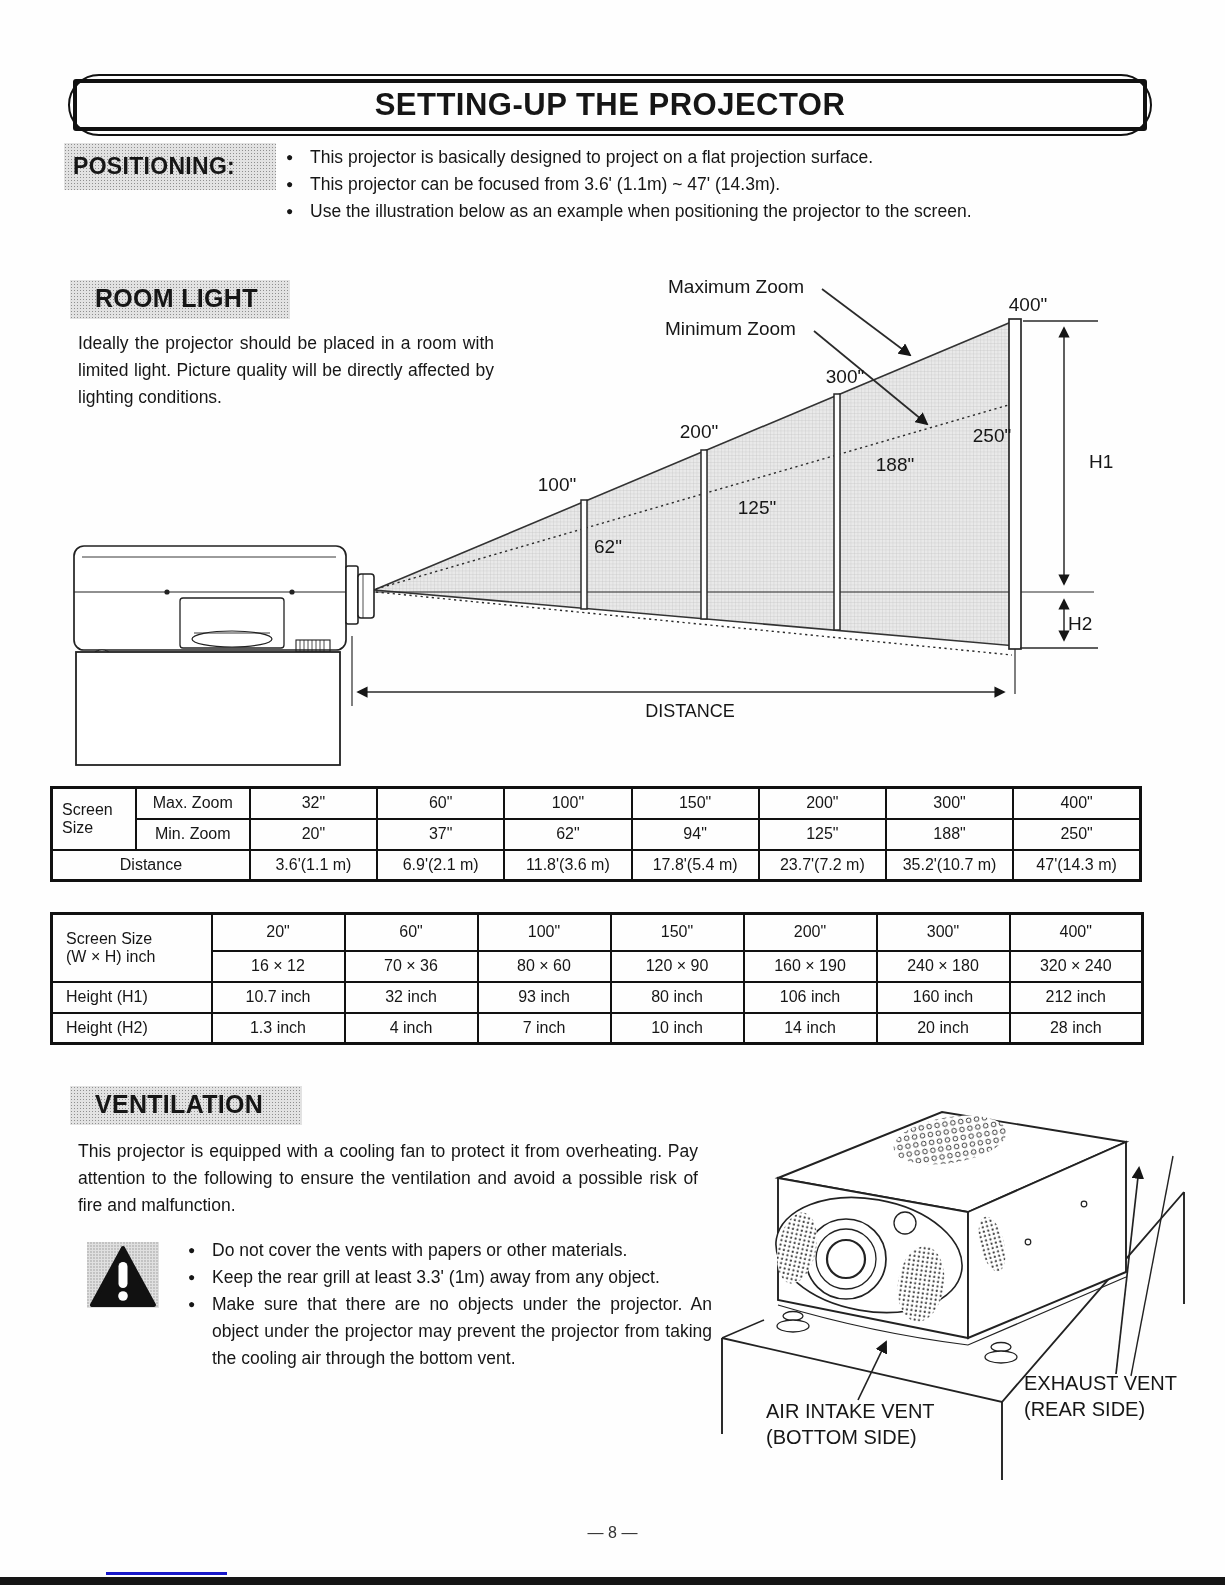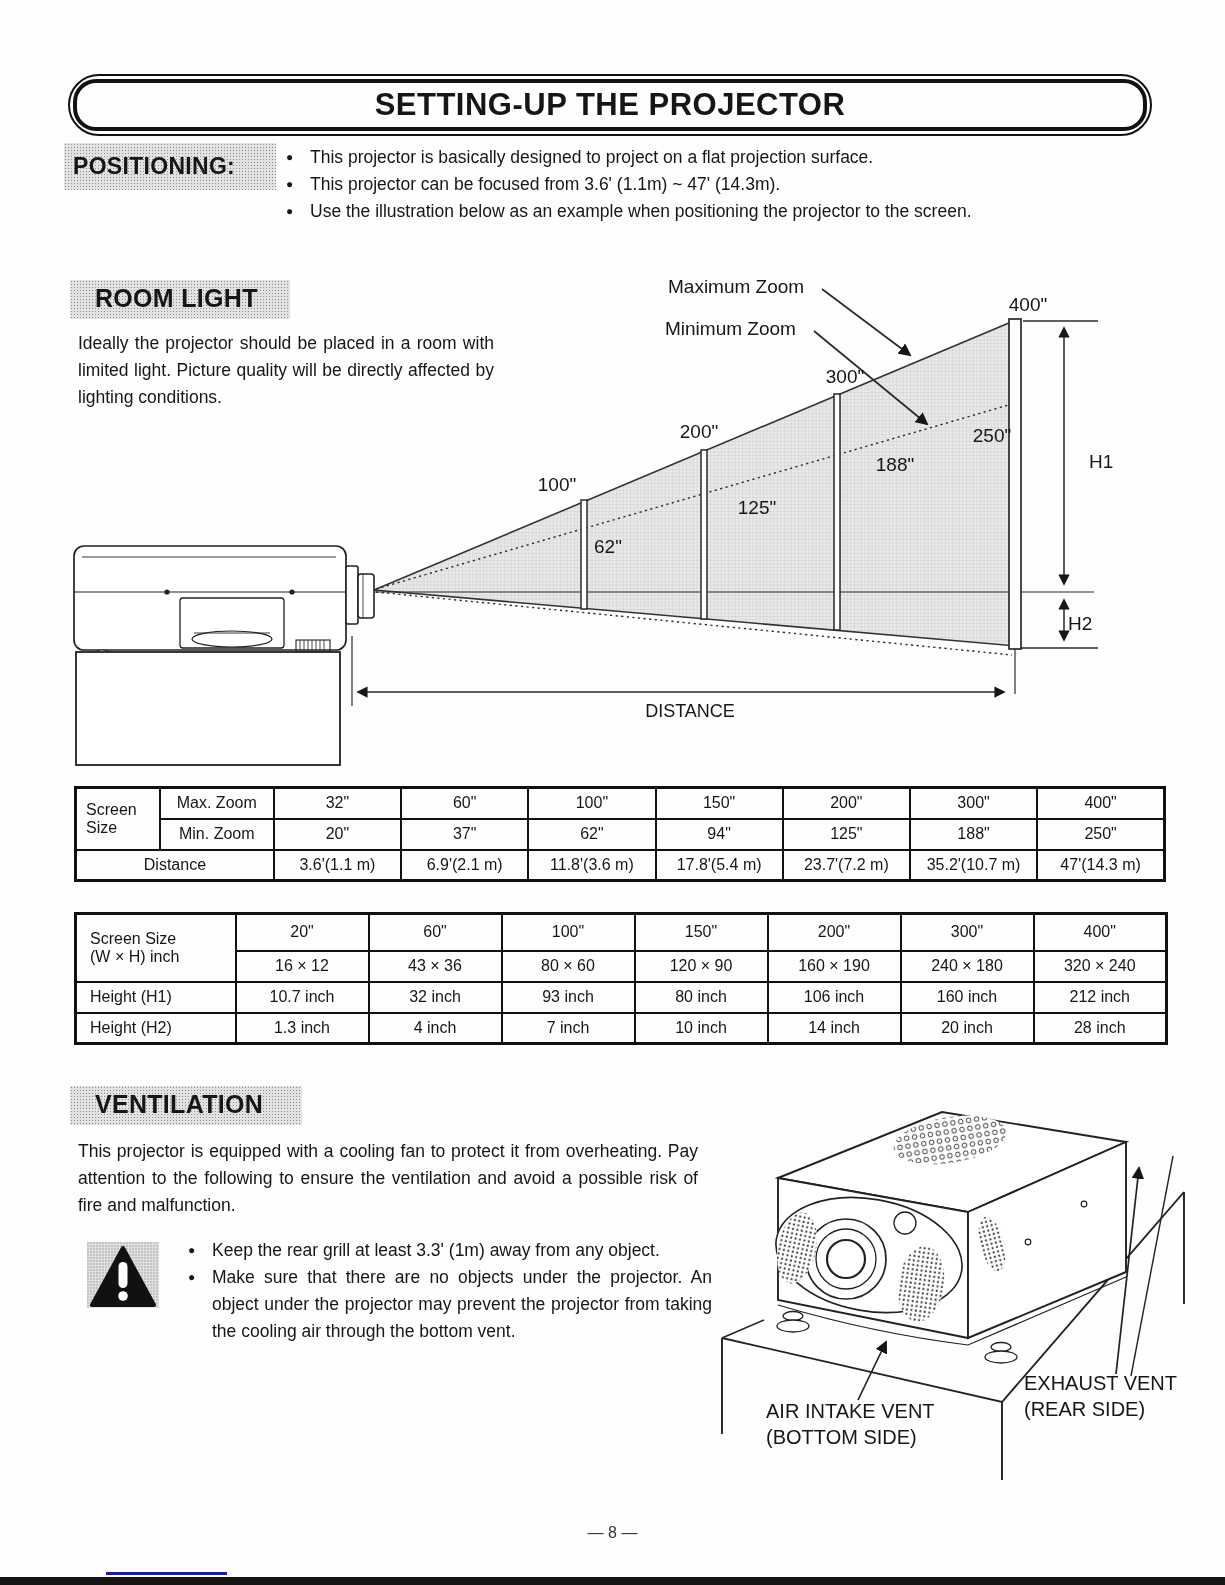--- a/index.html
+++ b/index.html
@@ -16,21 +16,21 @@
     background-image: radial-gradient(#8e8e8e 0.7px, rgba(0,0,0,0) 0.8px);
     background-size: 3px 3px;
   }
   
   .banner {
     position: absolute; left: 68px; top: 74px; width: 1084px; height: 62px;
     border: 2.5px solid #111; border-radius: 32px;
   }
   .banner-inner {
     position: absolute; inset: 3px;
-    border: 4px solid #111; border-radius: 23px;
+    border: 4px solid #111; border-radius: 3px;
     display: flex; align-items: center; justify-content: center;
   }
   .banner-title { font-size: 31px; font-weight: bold; letter-spacing: 0.5px; }
   
   .pos-label {
     position: absolute; left: 64px; top: 143px; width: 212px; height: 47px;
     font-size: 23px; font-weight: bold; letter-spacing: 0.3px;
     display: flex; align-items: center; padding-left: 9px;
   }
   .pos-bullets { position: absolute; left: 310px; top: 144px; width: 800px; }
@@ -53,21 +53,21 @@
     font-size: 17.5px; line-height: 27px; text-align: justify;
   }
   .vent-body {
     position: absolute; left: 78px; top: 1138px; width: 620px;
     font-size: 17.5px; line-height: 27px; text-align: justify;
   }
   .vent-bullets { position: absolute; left: 212px; top: 1237px; width: 500px; }
   
   table {
     border-collapse: collapse; table-layout: fixed;
-    position: absolute; left: 74px;
+    position: absolute; left: 50px;
     font-size: 16px;
   }
   .t1 { top: 786px; width: 1092px; }
   .t2 { top: 912px; width: 1092px; }
   td {
     border: 2px solid #111; text-align: center; vertical-align: middle;
     height: 31px; padding: 1px 2px; overflow: hidden; white-space: nowrap;
   }
   table { border: 3px solid #111; }
   .t1 .c0 { text-align: left; padding-left: 9px; white-space: normal; }
@@ -305,21 +305,21 @@
     <td class="hdr2">20"</td>
     <td class="hdr2">60"</td>
     <td class="hdr2">100"</td>
     <td class="hdr2">150"</td>
     <td class="hdr2">200"</td>
     <td class="hdr2">300"</td>
     <td class="hdr2">400"</td>
   </tr>
   <tr>
     <td>16 × 12</td>
-    <td>43 × 36</td>
+    <td>70 × 36</td>
     <td>80 × 60</td>
     <td>120 × 90</td>
     <td>160 × 190</td>
     <td>240 × 180</td>
     <td>320 × 240</td>
   </tr>
   <tr>
     <td class="c0">Height (H1)</td>
     <td>10.7 inch</td>
     <td>32 inch</td>
@@ -338,19 +338,20 @@
     <td>14 inch</td>
     <td>20 inch</td>
     <td>28 inch</td>
   </tr>
 </tbody>
   </table>
 
 <div class="sec-head vent-head stip">VENTILATION</div>
 <div class="vent-body">This projector is equipped with a cooling fan to protect it from overheating. Pay attention to the following to ensure the ventilation and avoid a possible risk of fire and malfunction.</div>
 <ul class="bullets vent-bullets">
+  <li>Do not cover the vents with papers or other materials.</li>
   <li>Keep the rear grill at least 3.3' (1m) away from any object.</li>
   <li>Make sure that there are no objects under the projector. An object under the projector may prevent the projector from taking the cooling air through the bottom vent.</li>
 </ul>
 
 <div class="footer">— 8 —</div>
 <div class="blue-line"></div>
 <div class="bottom-band"></div>
 
 </body></html>

